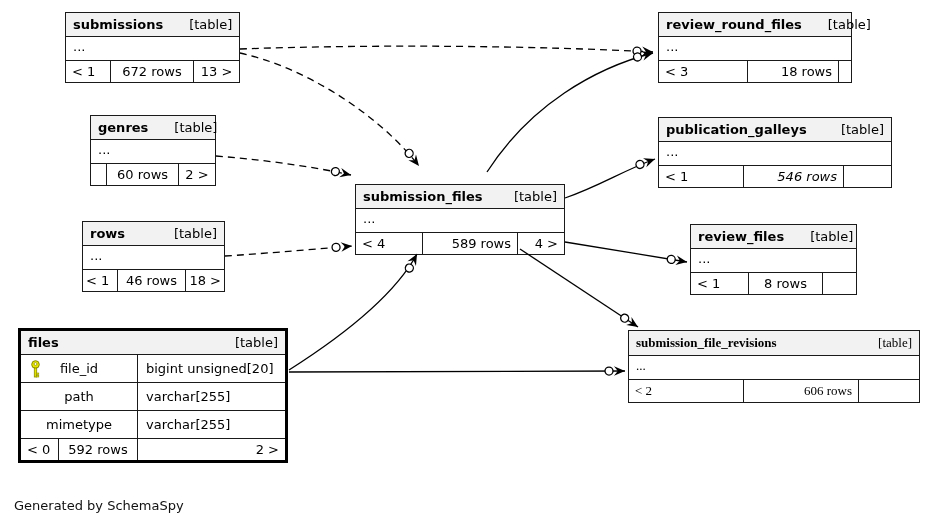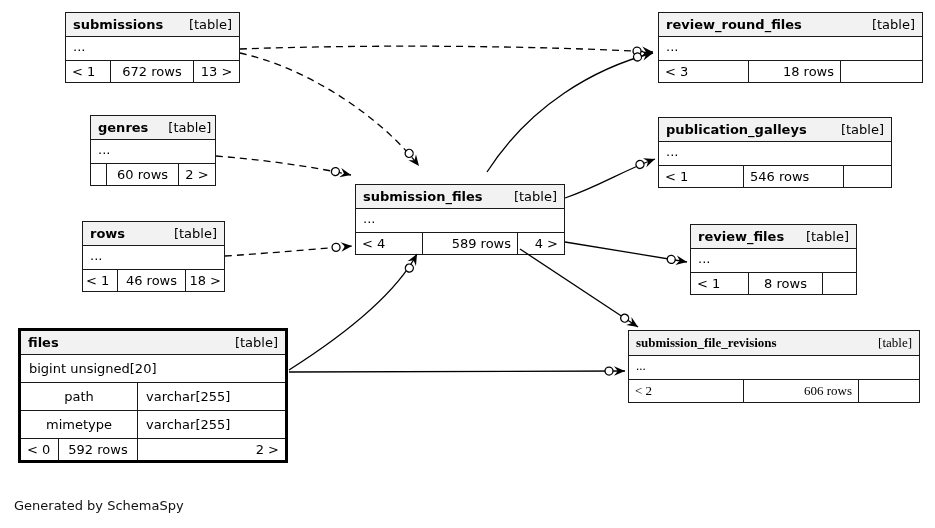--- a/index.html
+++ b/index.html
@@ -6,21 +6,21 @@
   .canvas {
     position:relative; width:935px; height:528px; background:#ffffff;
     font-family:"DejaVu Sans","Liberation Sans",sans-serif;
     font-size:13px; color:#000; overflow:hidden;
   }
   .tbl { position:absolute; background:#fff; border:1.5px solid #1a1a1a; box-sizing:border-box; z-index:1; }
   .tbl.bold { border:3px solid #000; }
   .tbl-header {
     background:#f2f2f2; border-bottom:1.5px solid #1a1a1a;
     display:flex; justify-content:space-between; align-items:baseline;
-    padding:4px 7px; gap:20px; white-space:nowrap;
+    padding:4px 7px; gap:26px; white-space:nowrap;
   }
   .tbl-name { font-weight:bold; }
   .row-ellipsis { padding:2px 7px 4px 7px; border-bottom:1.5px solid #1a1a1a; min-height:17px; }
   .tbl-footer { display:flex; align-items:stretch; }
   .fcell { padding:3px 6px; border-right:1.5px solid #1a1a1a; box-sizing:border-box; white-space:nowrap; }
   .fcell:last-child { border-right:none; }
   .col-row { display:flex; border-bottom:1.5px solid #1a1a1a; align-items:center; }
   .col-name { width:117px; border-right:1.5px solid #1a1a1a; box-sizing:border-box;
               display:flex; align-items:center; justify-content:center; position:relative;
               padding:6px 4px; }
@@ -61,21 +61,21 @@
       <span class="tbl-tag">[table]</span>
     </div>
     <div class="row-ellipsis">...</div>
     <div class="tbl-footer">
       <span class="fcell" style="width:45px; text-align:left;">&lt; 1</span>
       <span class="fcell" style="width:83px; text-align:center;">672 rows</span>
       <span class="fcell" style="flex:1; text-align:center;">13 &gt;</span>
     </div>
   </div>
 
-  <div class="tbl" style="left:658px; top:12px; width:265px;">
+  <div class="tbl" style="left:658px; top:12px; width:194px;">
     <div class="tbl-header">
       <span class="tbl-name">review_round_files</span>
       <span class="tbl-tag">[table]</span>
     </div>
     <div class="row-ellipsis">...</div>
     <div class="tbl-footer">
       <span class="fcell" style="width:90px; text-align:left;">&lt; 3</span>
       <span class="fcell" style="width:92px; text-align:right;">18 rows</span>
       <span class="fcell" style="flex:1;"></span>
     </div>
@@ -95,21 +95,21 @@
   </div>
 
   <div class="tbl" style="left:658px; top:117px; width:234px;">
     <div class="tbl-header">
       <span class="tbl-name">publication_galleys</span>
       <span class="tbl-tag">[table]</span>
     </div>
     <div class="row-ellipsis">...</div>
     <div class="tbl-footer">
       <span class="fcell" style="width:85px; text-align:left;">&lt; 1</span>
-      <span class="fcell" style="width:100px; text-align:left;">546 rows</span>
+      <span class="fcell" style="width:100px; text-align:right;font-style:italic;">546 rows</span>
       <span class="fcell" style="flex:1;"></span>
     </div>
   </div>
 
   <div class="tbl" style="left:82px; top:221px; width:143px;">
     <div class="tbl-header">
       <span class="tbl-name">rows</span>
       <span class="tbl-tag">[table]</span>
     </div>
     <div class="row-ellipsis">...</div>
@@ -145,20 +145,30 @@
       <span class="fcell" style="flex:1;"></span>
     </div>
   </div>
 
   <div class="tbl bold" style="left:18px; top:328px; width:270px;">
     <div class="tbl-header">
       <span class="tbl-name">files</span>
       <span class="tbl-tag">[table]</span>
     </div>
     <div class="col-row">
+      <span class="col-name">
+        <svg class="key-ico" viewBox="0 0 11 18">
+          <circle cx="5.5" cy="4.5" r="3.8" fill="#e6e600" stroke="#8a8a00" stroke-width="1"></circle>
+          <circle cx="5.5" cy="4" r="1.4" fill="#fff" stroke="#8a8a00" stroke-width="0.7"></circle>
+          <rect x="4.3" y="8" width="2.4" height="9" fill="#e6e600" stroke="#8a8a00" stroke-width="0.8"></rect>
+          <rect x="6.2" y="13" width="2.6" height="1.6" fill="#e6e600" stroke="#8a8a00" stroke-width="0.6"></rect>
+          <rect x="6.2" y="15.4" width="2.6" height="1.6" fill="#e6e600" stroke="#8a8a00" stroke-width="0.6"></rect>
+        </svg>
+        <span>file_id</span>
+      </span>
       <span class="col-type">bigint unsigned[20]</span>
     </div>
     <div class="col-row">
       <span class="col-name">
         <span>path</span>
       </span>
       <span class="col-type">varchar[255]</span>
     </div>
     <div class="col-row">
       <span class="col-name">

